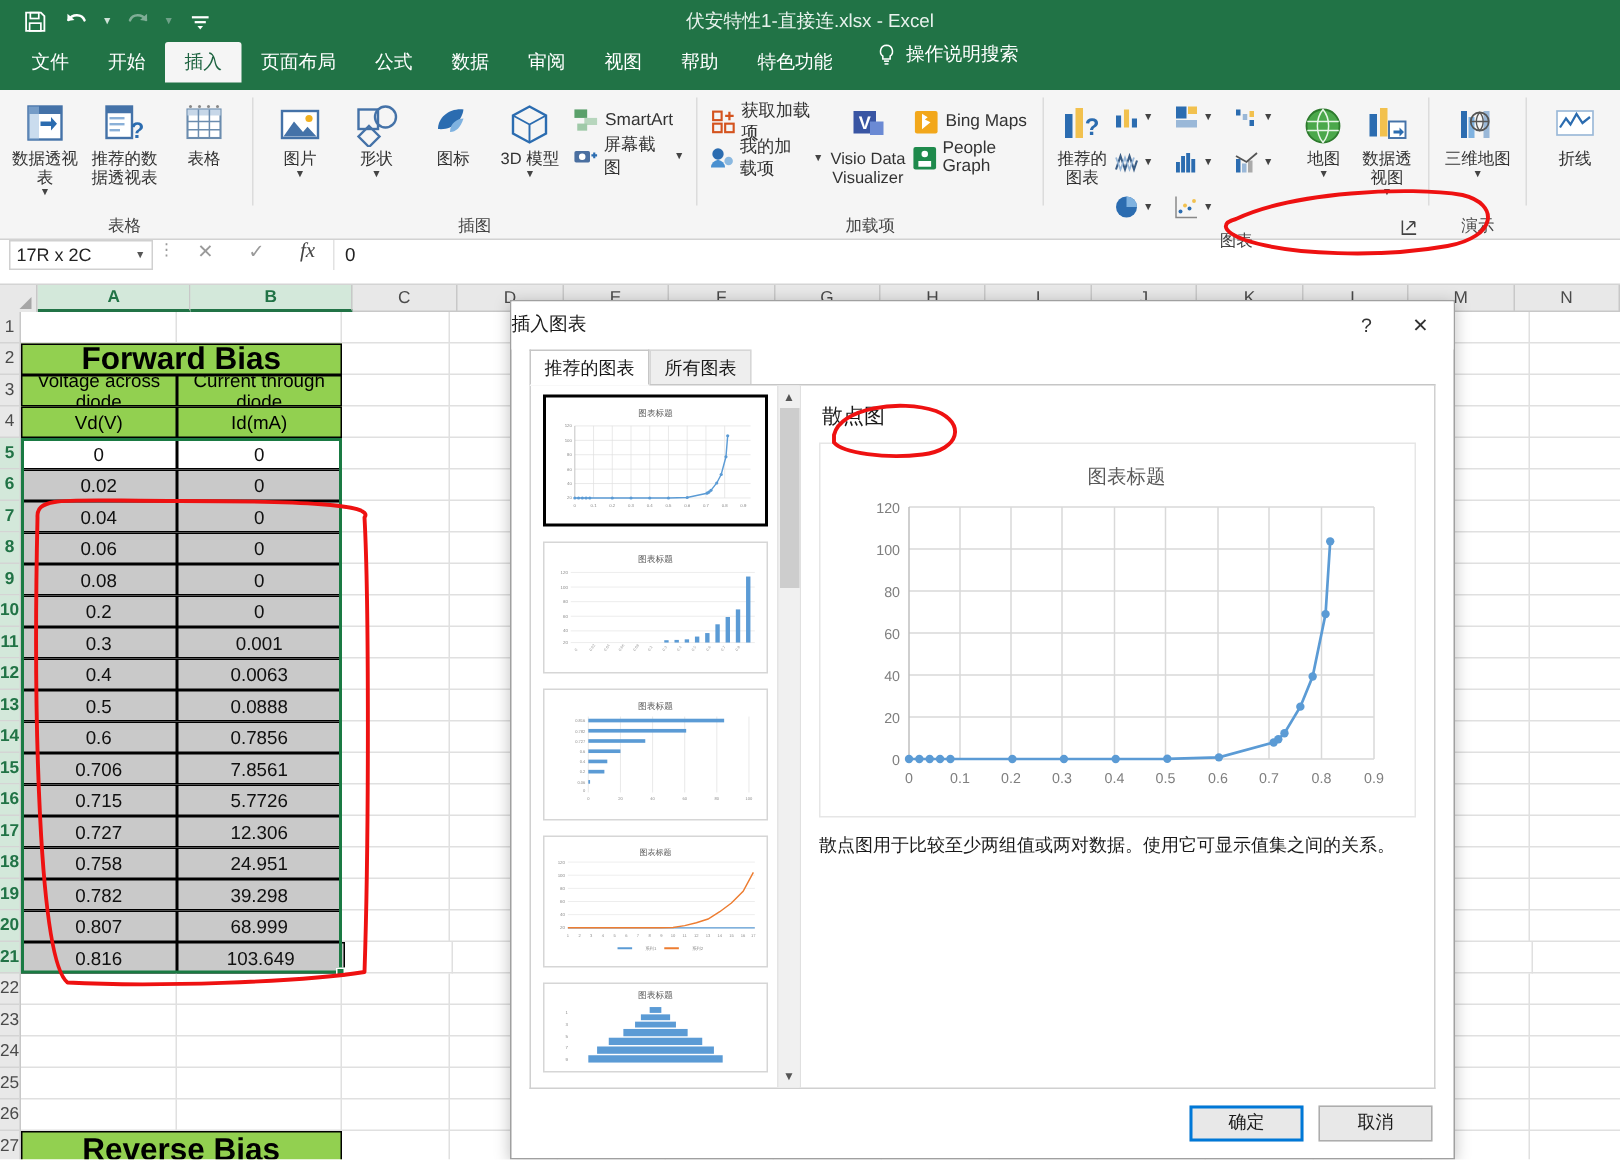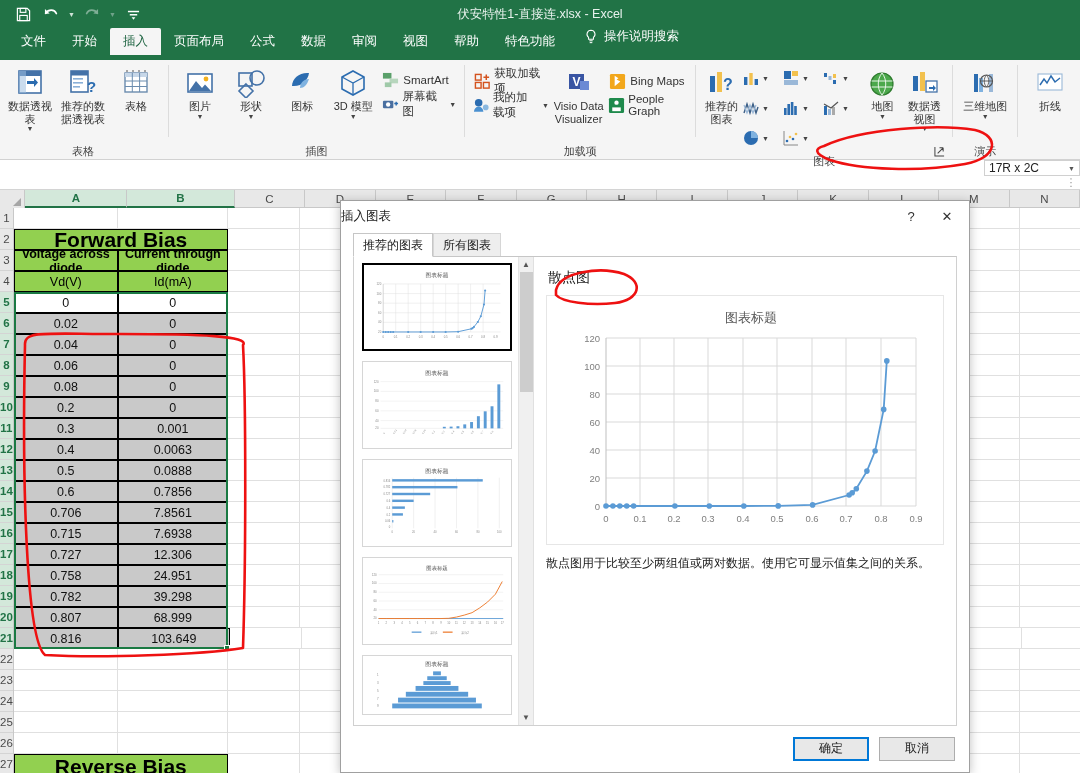--- a/index.html
+++ b/index.html
@@ -77,23 +77,22 @@
   .iconmatrix{ display:grid; grid-template-columns:repeat(3, 40px); grid-auto-rows:30px; align-items:center;}
   .mcell{ display:flex; align-items:center; gap:2px; }
 
   .dlg-launcher{
     position:absolute; right:4px; bottom:1px; width:13px; height:13px;
     display:flex; align-items:center; justify-content:center; font-size:10px; color:#444;
   }
 
   
   .fbar{
-    height:30px; background:#fff; display:flex; align-items:flex-end;
+    height:30px; background:#fff; display:flex; align-items:flex-start;
     border-bottom:1px solid #d4d4d4;
-    flex-direction:column;
   }
   .namebox{
     width:96px; height:20px; margin-left:6px; border:1px solid #d0d0d0; background:#fff;
     display:flex; align-items:center; justify-content:space-between;
     font-size:12px; color:#222; padding:0 4px;
   }
   .namebox .nb-caret{ font-size:7px; color:#555; }
   .fb-dots{ width:18px; text-align:center; color:#9a9a9a; font-size:11px; letter-spacing:0; }
   .fb-btn{ width:34px; text-align:center; font-size:13px; color:#9a9a9a; }
   .fb-btn.fx{ font-style:italic; font-family:"Liberation Serif", serif; color:#444; font-size:14px;}
@@ -129,21 +128,21 @@
   }
   .rh.sel{ background:#d3e8da; color:#217346; font-weight:bold;}
   .cellsarea{ position:relative; flex:1; }
   .gridrow{ display:flex; height:21px; }
   .cell{
     border-right:1px solid #e0e0e0; border-bottom:1px solid #e0e0e0;
     font-size:12.5px; color:#1a1a1a; display:flex; align-items:center; justify-content:center;
     overflow:hidden; white-space:nowrap;
   }
   .cell.green{
-    background:#92D050; border:1px solid #000; font-weight:bold; color:#000;
+    background:#92D050; border:1px solid #000; font-weight:normal; color:#000;
   }
   .cell.bigtitle{ font-size:21px; font-weight:bold; }
   .cell.hdr2{ font-size:12.5px; line-height:14px; text-align:center; white-space:normal; justify-content:center;}
   .cell.datagray{ background:#c9c9c9; border:1px solid #000; color:#111;}
   .cell.datawhite{ background:#fff; border:1px solid #000; color:#111;}
 
   .selbox{
     position:absolute; border:2px solid #1a7a43; pointer-events:none;
   }
   .selhandle{
@@ -902,21 +901,21 @@
           <div class="cell" style="width: 72px;"></div>
           <div class="cell" style="width: 72px;"></div>
           <div class="cell" style="width: 72px;"></div>
           <div class="cell" style="width: 72px;"></div>
           <div class="cell" style="width: 72px;"></div>
           <div class="cell" style="width: 72px;"></div>
           <div class="cell" style="width: 72px;"></div>
         </div>
         <div class="gridrow">
           <div class="cell datagray" style="width: 104px;">0.715</div>
-          <div class="cell datagray" style="width: 110px;">7.6938</div>
+          <div class="cell datagray" style="width: 110px;">5.7726</div>
           <div class="cell" style="width: 72px;"></div>
           <div class="cell" style="width: 72px;"></div>
           <div class="cell" style="width: 72px;"></div>
           <div class="cell" style="width: 72px;"></div>
           <div class="cell" style="width: 72px;"></div>
           <div class="cell" style="width: 72px;"></div>
           <div class="cell" style="width: 72px;"></div>
           <div class="cell" style="width: 72px;"></div>
           <div class="cell" style="width: 72px;"></div>
           <div class="cell" style="width: 72px;"></div>

